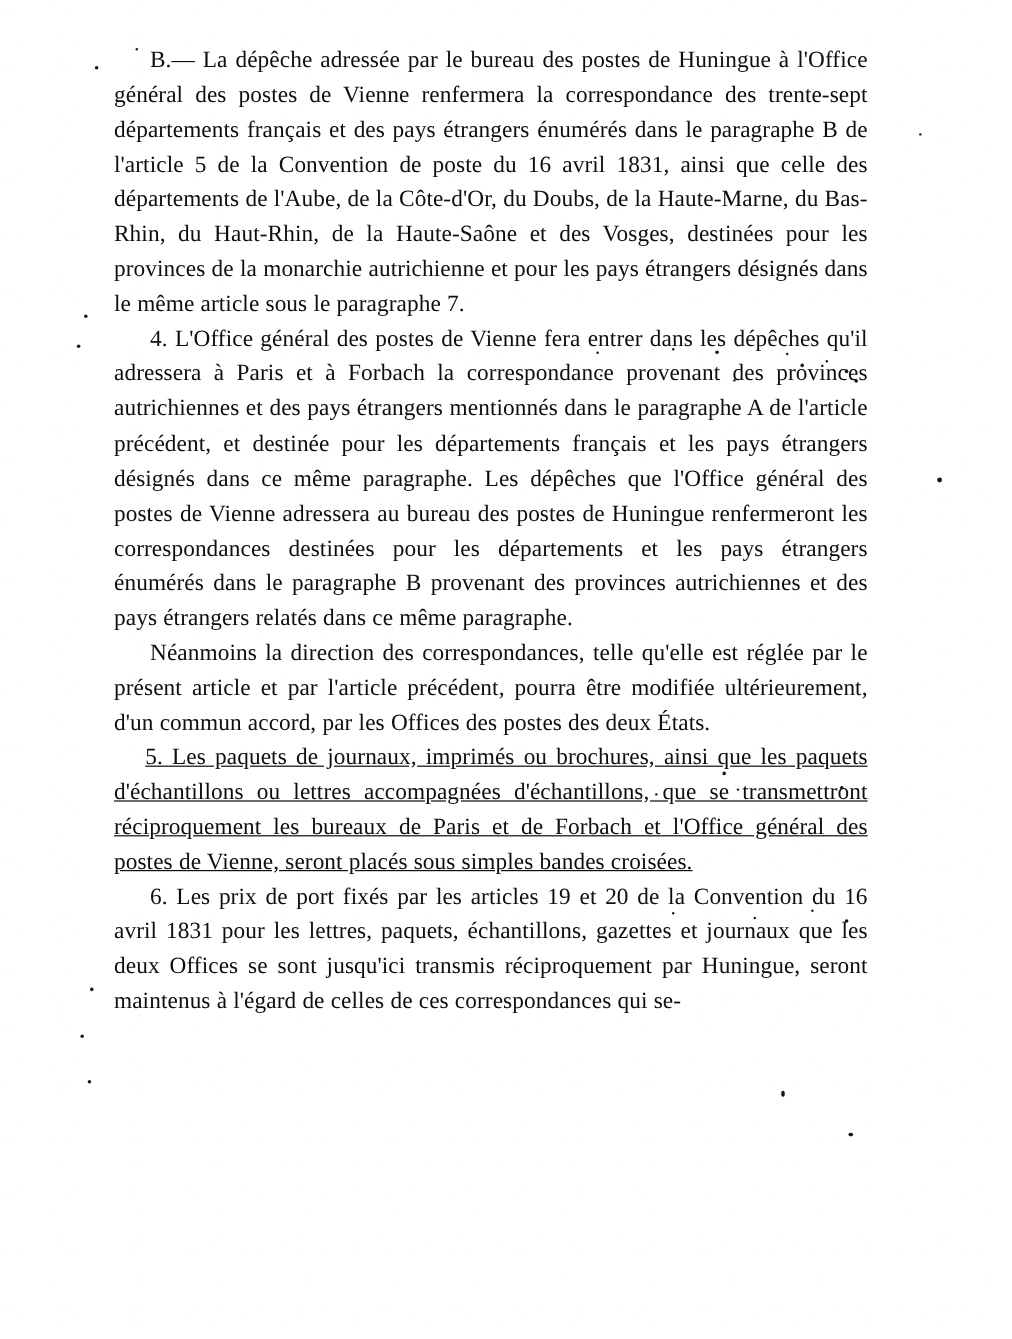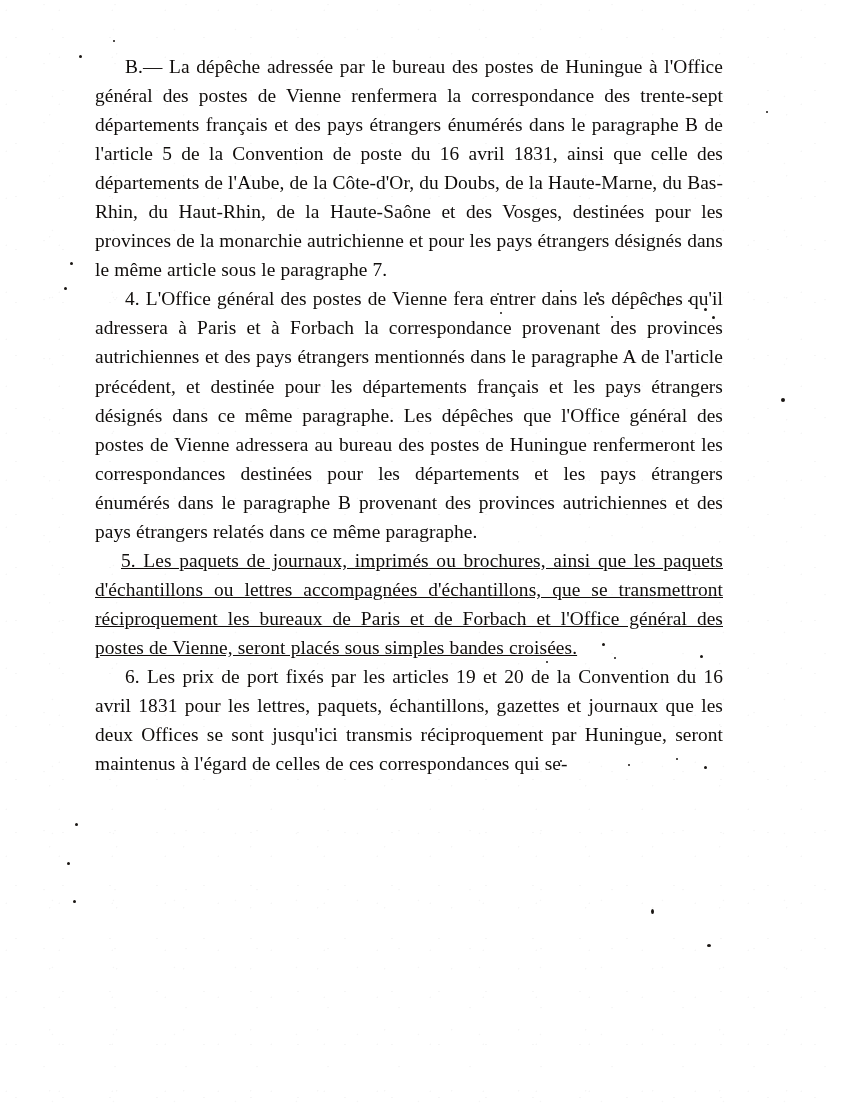--- a/index.html
+++ b/index.html
@@ -20,21 +20,20 @@
     inset: 0;
     background: #ffffff;
   }
 
   
   #text-column {
     position: absolute;
     left: 95px;
     top: 36px;
     width: 628px;
-    margin-top: 16px;
   }
 
   p.para {
     margin: 0;
     padding: 0;
     font-size: 19.4px;
     line-height: 29.05px;
     color: #100d0b;
     text-align: justify;
     text-align-last: left;
@@ -74,20 +73,21 @@
 <body>
 
 <div id="page">
 
   <div id="text-column">
 
     <p class="para indent">B.— La dépêche adressée par le bureau des postes de Huningue à l'Office général des postes de Vienne renfermera la correspondance des trente-sept départements français et des pays étrangers énumérés dans le paragraphe B de l'article 5 de la Convention de poste du 16 avril 1831, ainsi que celle des départements de l'Aube, de la Côte-d'Or, du Doubs, de la Haute-Marne, du Bas-Rhin, du Haut-Rhin, de la Haute-Saône et des Vosges, destinées pour les provinces de la monarchie autrichienne et pour les pays étrangers désignés dans le même article sous le paragraphe 7.</p>
 
     <p class="para indent">4. L'Office général des postes de Vienne fera entrer dans les dépêches qu'il adressera à Paris et à Forbach la correspondance provenant des provinces autrichiennes et des pays étrangers mentionnés dans le paragraphe A de l'article précédent, et destinée pour les départements français et les pays étrangers désignés dans ce même paragraphe. Les dépêches que l'Office général des postes de Vienne adressera au bureau des postes de Huningue renfermeront les correspondances destinées pour les départements et les pays étrangers énumérés dans le paragraphe B provenant des provinces autrichiennes et des pays étrangers relatés dans ce même paragraphe.</p>
 
+    <p class="para indent">Néanmoins la direction des correspondances, telle qu'elle est réglée par le présent article et par l'article précédent, pourra être modifiée ultérieurement, d'un commun accord, par les Offices des postes des deux États.</p>
 
     <p class="para indent-s">5. Les paquets de journaux, imprimés ou brochures, ainsi que les paquets d'échantillons ou lettres accompagnées d'échantillons, que se transmettront réciproquement les bureaux de Paris et de Forbach et l'Office général des postes de Vienne, seront placés sous simples bandes croisées.</p>
 
     <p class="para indent">6. Les prix de port fixés par les articles 19 et 20 de la Convention du 16 avril 1831 pour les lettres, paquets, échantillons, gazettes et journaux que les deux Offices se sont jusqu'ici transmis réciproquement par Huningue, seront maintenus à l'égard de celles de ces correspondances qui se-</p>
 
   </div>
 
   <div class="speck" style="left:781px; top:398px; width:4px; height:4px;"></div>
   <div class="speck" style="left:79px;  top:55px;  width:3px; height:3px;"></div>
   <div class="speck" style="left:113px; top:40px;  width:2px; height:2px;"></div>

